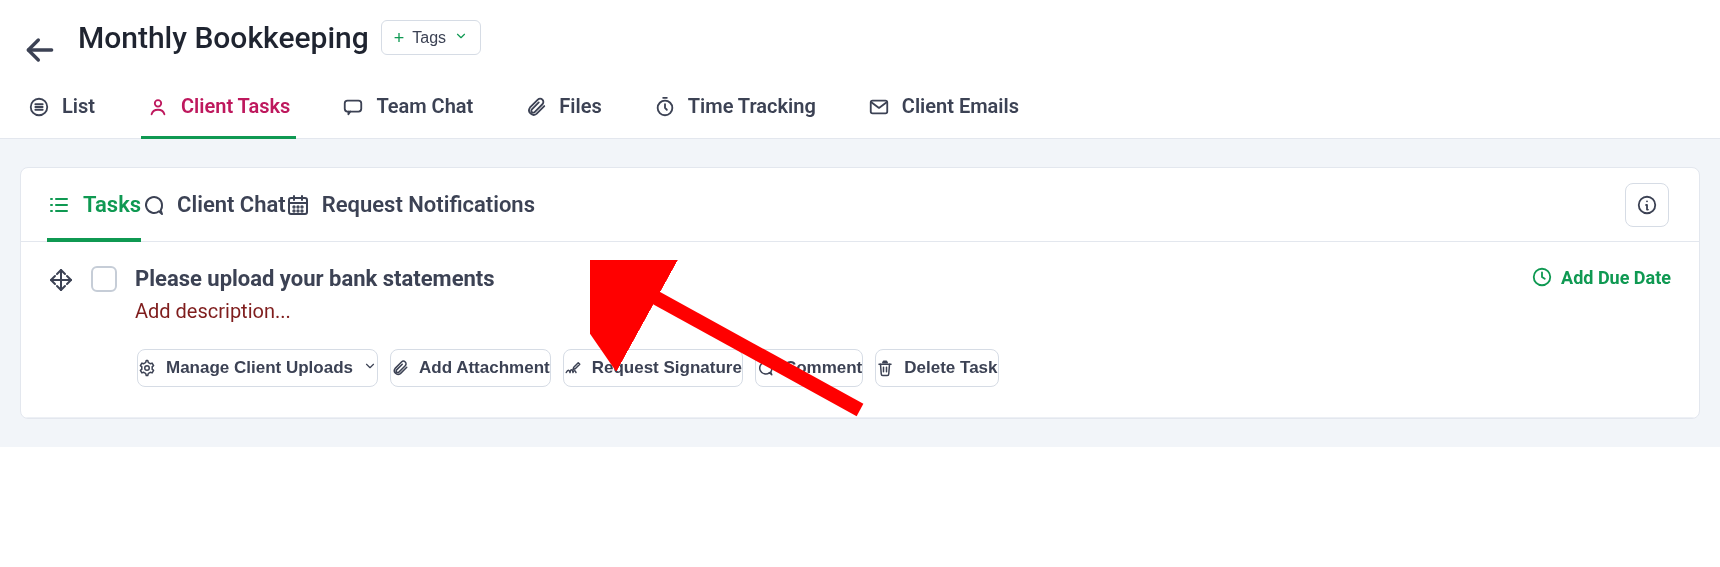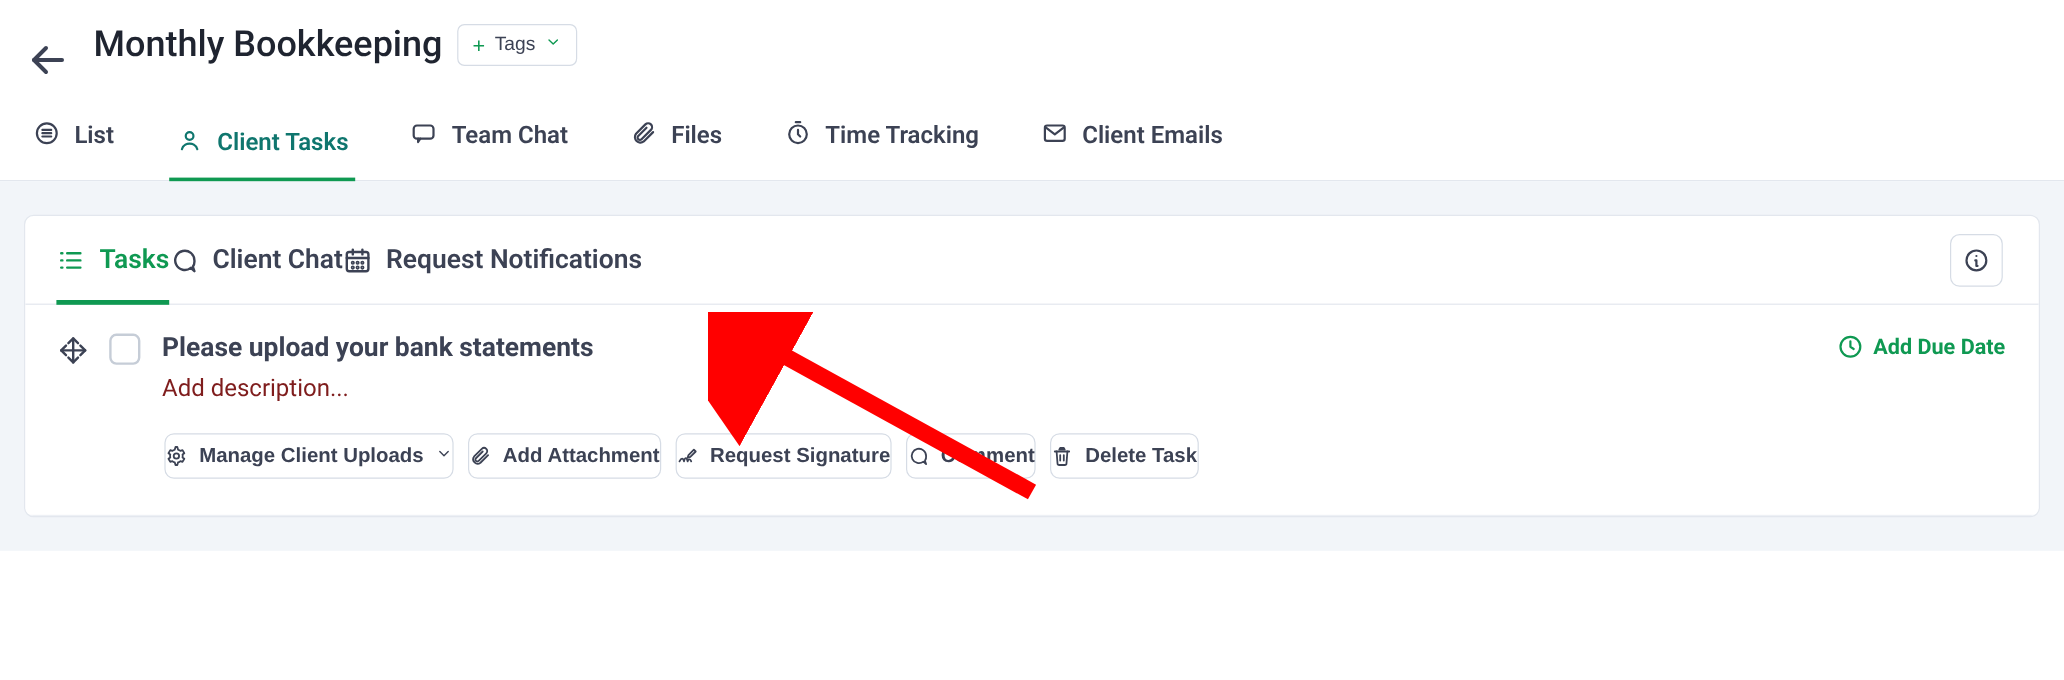--- a/index.html
+++ b/index.html
@@ -7,22 +7,22 @@
 
   .header { display: flex; align-items: flex-start; padding: 20px 20px 0 20px; gap: 18px; }
   .back-btn { width: 40px; height: 40px; display: flex; align-items: center; justify-content: center; cursor: pointer; color: #3c4254; margin-top: 10px; }
   .title-col { display: flex; gap: 12px; }
   .page-title { font-size: 30px; font-weight: 500; color: #1f2430; }
   .tags-btn { border: 1px solid #d6dce5; border-radius: 6px; padding: 5px 12px; display: inline-flex; align-items: center; gap: 8px; font-size: 16px; color: #3c4254; cursor: pointer; width: fit-content; background:#fff; }
   .tags-btn .plus { color: #0f9952; font-size: 18px; line-height: 1; }
   .tags-btn .chev { color: #0f9952; }
 
   .tabs-primary { display: flex; align-items: center; gap: 52px; padding: 24px 28px 0 28px; border-bottom: 1px solid #e3e7ee; }
-  .tab { display: flex; align-items: flex-start; gap: 12px; padding-bottom: 20px; font-size: 20px; font-weight: 600; color: #3c4254; cursor: pointer; position: relative; }
-  .tab.active { color: #0f766e; margin-top: 12px; }
+  .tab { display: flex; align-items: flex-end; gap: 12px; padding-bottom: 20px; font-size: 20px; font-weight: 600; color: #3c4254; cursor: pointer; position: relative; }
+  .tab.active { color: #be185d; }
   .tab.active::after { content: ""; position: absolute; left: -6px; right: -6px; bottom: -1px; height: 3px; background: #0f9952; }
   .tab .ic { display:inline-flex; width:22px; height:22px; color: currentColor; }
   .tab .ic svg { width:100%; height:100%; }
 
   .panel-wrap { background: #f2f5f9; padding: 28px 20px; }
   .panel { background: #fff; border: 1px solid #e3e7ee; border-radius: 8px; overflow: hidden; }
 
   .subtabs-bar { display: flex; align-items: center; border-bottom: 1px solid #e3e7ee; padding: 0 26px; position: relative; }
   .subtab { display: flex; align-items: center; gap: 12px; padding: 24px 0; font-size: 22px; font-weight: 600; color: #3c4254; cursor: pointer; position: relative; }
   .subtab.active { color: #0f9952; }

